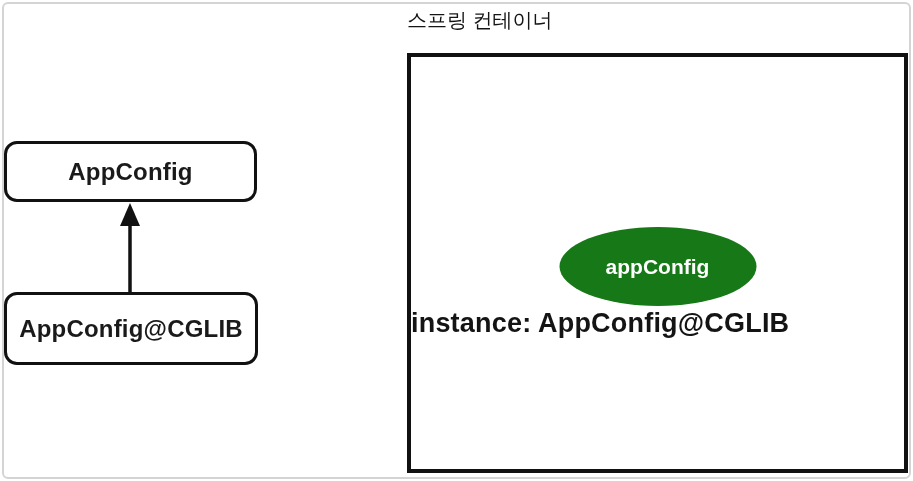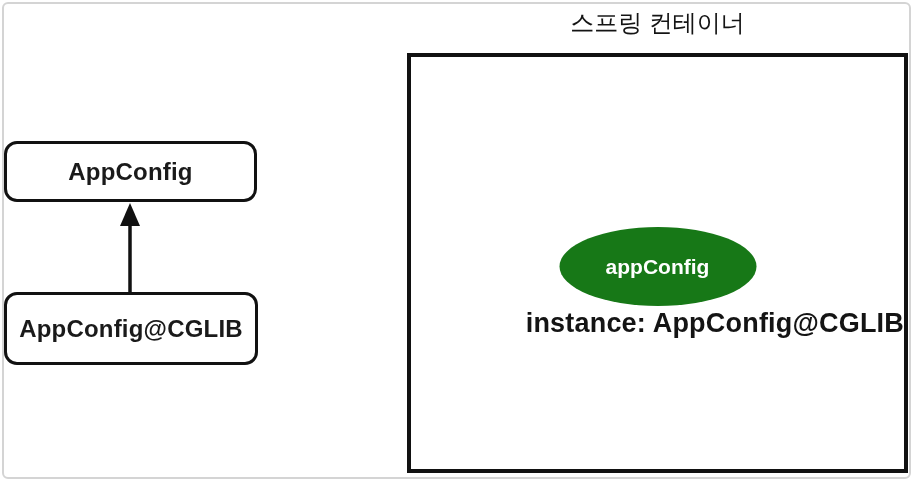--- a/index.html
+++ b/index.html
@@ -51,22 +51,21 @@
     top: 202px;
     width: 40px;
     height: 92px;
   }
 
   .container-title {
     position: absolute;
     left: 407px;
     top: 7px;
     width: 501px;
-    text-align: center;
-    font-size: 24px;
+    font-size: 20px;
     font-weight: 400;
     color: #141414;
   }
 
   .spring-container {
     position: absolute;
     left: 407px;
     top: 53px;
     width: 501px;
     height: 420px;
@@ -89,21 +88,21 @@
     color: var(--bean-text);
     font-weight: bold;
     font-size: 21px;
   }
 
   .instance-text {
     position: absolute;
     left: 0;
     right: 0;
     top: 251px;
-    text-align: right;
+    text-align: left;
     font-weight: bold;
     font-size: 27px;
     color: #141414;
     letter-spacing: 0.2px;
   }
 </style>
 </head>
 <body>
 
 <div class="stage">

